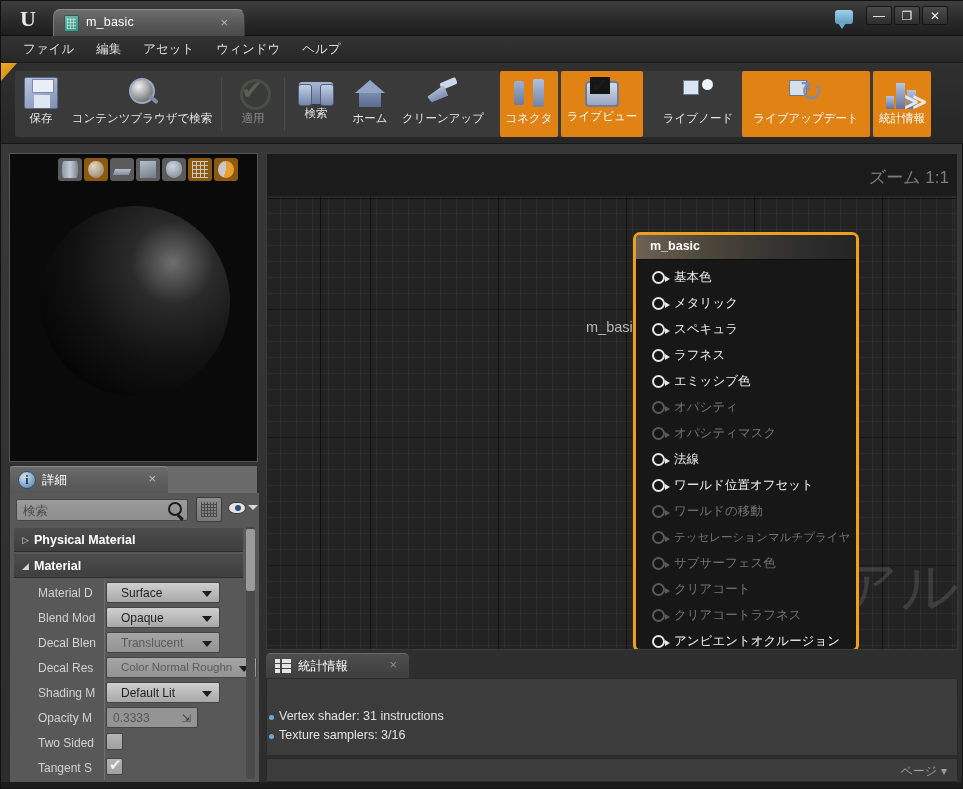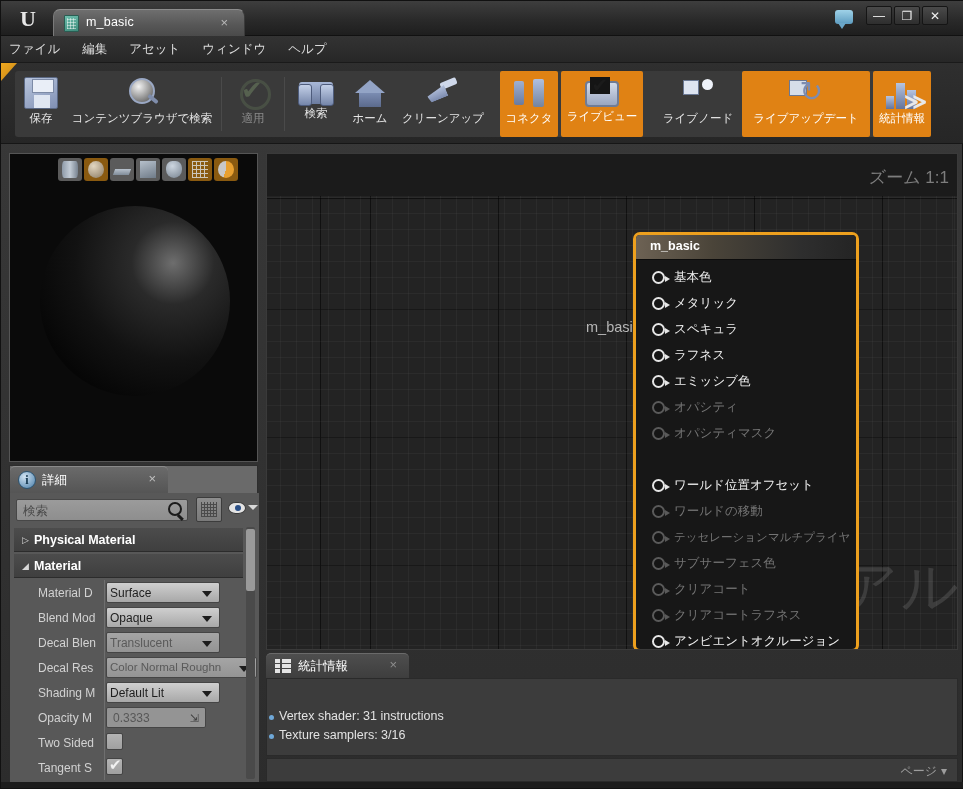--- a/index.html
+++ b/index.html
@@ -74,21 +74,21 @@
   }
   #btn-min { left: 865px; }
   #btn-max { left: 893px; }
   #btn-close { left: 921px; }
 
   
   #menubar {
     position: absolute; left: 0; top: 35px; width: 963px; height: 27px;
     background: linear-gradient(180deg,#333 0%,#272727 100%);
     border-bottom: 1px solid #1a1a1a;
-    display: flex; align-items: center; padding-left: 8px;
+    display: flex; align-items: center; padding-left: 22px;
   }
   .menu-item {
     font-size: 12.5px; color: #dcdcdc; margin-right: 22px; white-space: nowrap;
   }
 
   
   #toolbar {
     position: absolute; left: 0; top: 62px; width: 963px; height: 81px;
     background: linear-gradient(180deg,#2f2f2f 0%,#262626 100%);
     border-bottom: 1px solid #161616;
@@ -247,26 +247,26 @@
   .prop-row .plabel {
     position:absolute; left:24px; font-size:12px; color:#d2d2d2; white-space:nowrap;
     overflow:hidden; width:66px;
   }
   .prop-sep { position:absolute; left:90px; top:0; width:1px; height:25px; background:#6f6f6f;}
   .combo {
     position:absolute; left:92px; top:2px; width:114px; height:21px;
     background: linear-gradient(180deg,#cfcfcf,#a8a8a8); border:1px solid #454545; border-radius:2px;
   }
   .combo.muted { background: linear-gradient(180deg,#a5a5a5,#949494); }
-  .combo .cval { position:absolute; left:3px; top:3px; font-size:12px; color:#1e1e1e;}
+  .combo .cval { position:absolute; left:14px; top:3px; font-size:12px; color:#1e1e1e;}
   .combo.muted .cval { color:#5a5a5a; }
   .combo .ccaret { position:absolute; right:7px; top:8px; width:0;height:0;
     border-left:5px solid transparent;border-right:5px solid transparent;border-top:6px solid #1c1c1c;}
   .numfield {
-    position:absolute; left:92px; top:2px; width:100px; height:21px;
+    position:absolute; left:92px; top:2px; width:92px; height:21px;
     background:#949494; border:1px solid #454545; border-radius:2px;
   }
   .numfield .nval { position:absolute; left:6px; top:3px; font-size:12px; color:#575757;}
   .numfield .nspin { position:absolute; right:6px; top:4px; font-size:11px; color:#3b3b3b;}
   .chk {
     position:absolute; left:92px; top:3px; width:17px; height:17px;
     background: linear-gradient(180deg,#b4b4b4,#a0a0a0); border:1px solid #444; border-radius:2px;
   }
   .chk.checked::after { content:"✔"; position:absolute; left:2px; top:-3px; font-size:15px; color:#f2f2f2;}
   #det-scroll {
@@ -600,20 +600,24 @@
         <span class="pin-lbl">エミッシブ色</span>
       </div>
       <div class="pin-row off" style="top:159px">
         <span class="pin"></span>
         <span class="pin-lbl">オパシティ</span>
       </div>
       <div class="pin-row off" style="top:185px">
         <span class="pin"></span>
         <span class="pin-lbl">オパシティマスク</span>
       </div>
+      <div class="pin-row" style="top:211px">
+        <span class="pin"></span>
+        <span class="pin-lbl">法線</span>
+      </div>
       <div class="pin-row" style="top:237px">
         <span class="pin"></span>
         <span class="pin-lbl">ワールド位置オフセット</span>
       </div>
       <div class="pin-row off" style="top:263px">
         <span class="pin"></span>
         <span class="pin-lbl">ワールドの移動</span>
       </div>
       <div class="pin-row off" style="top:289px">
         <span class="pin"></span>

